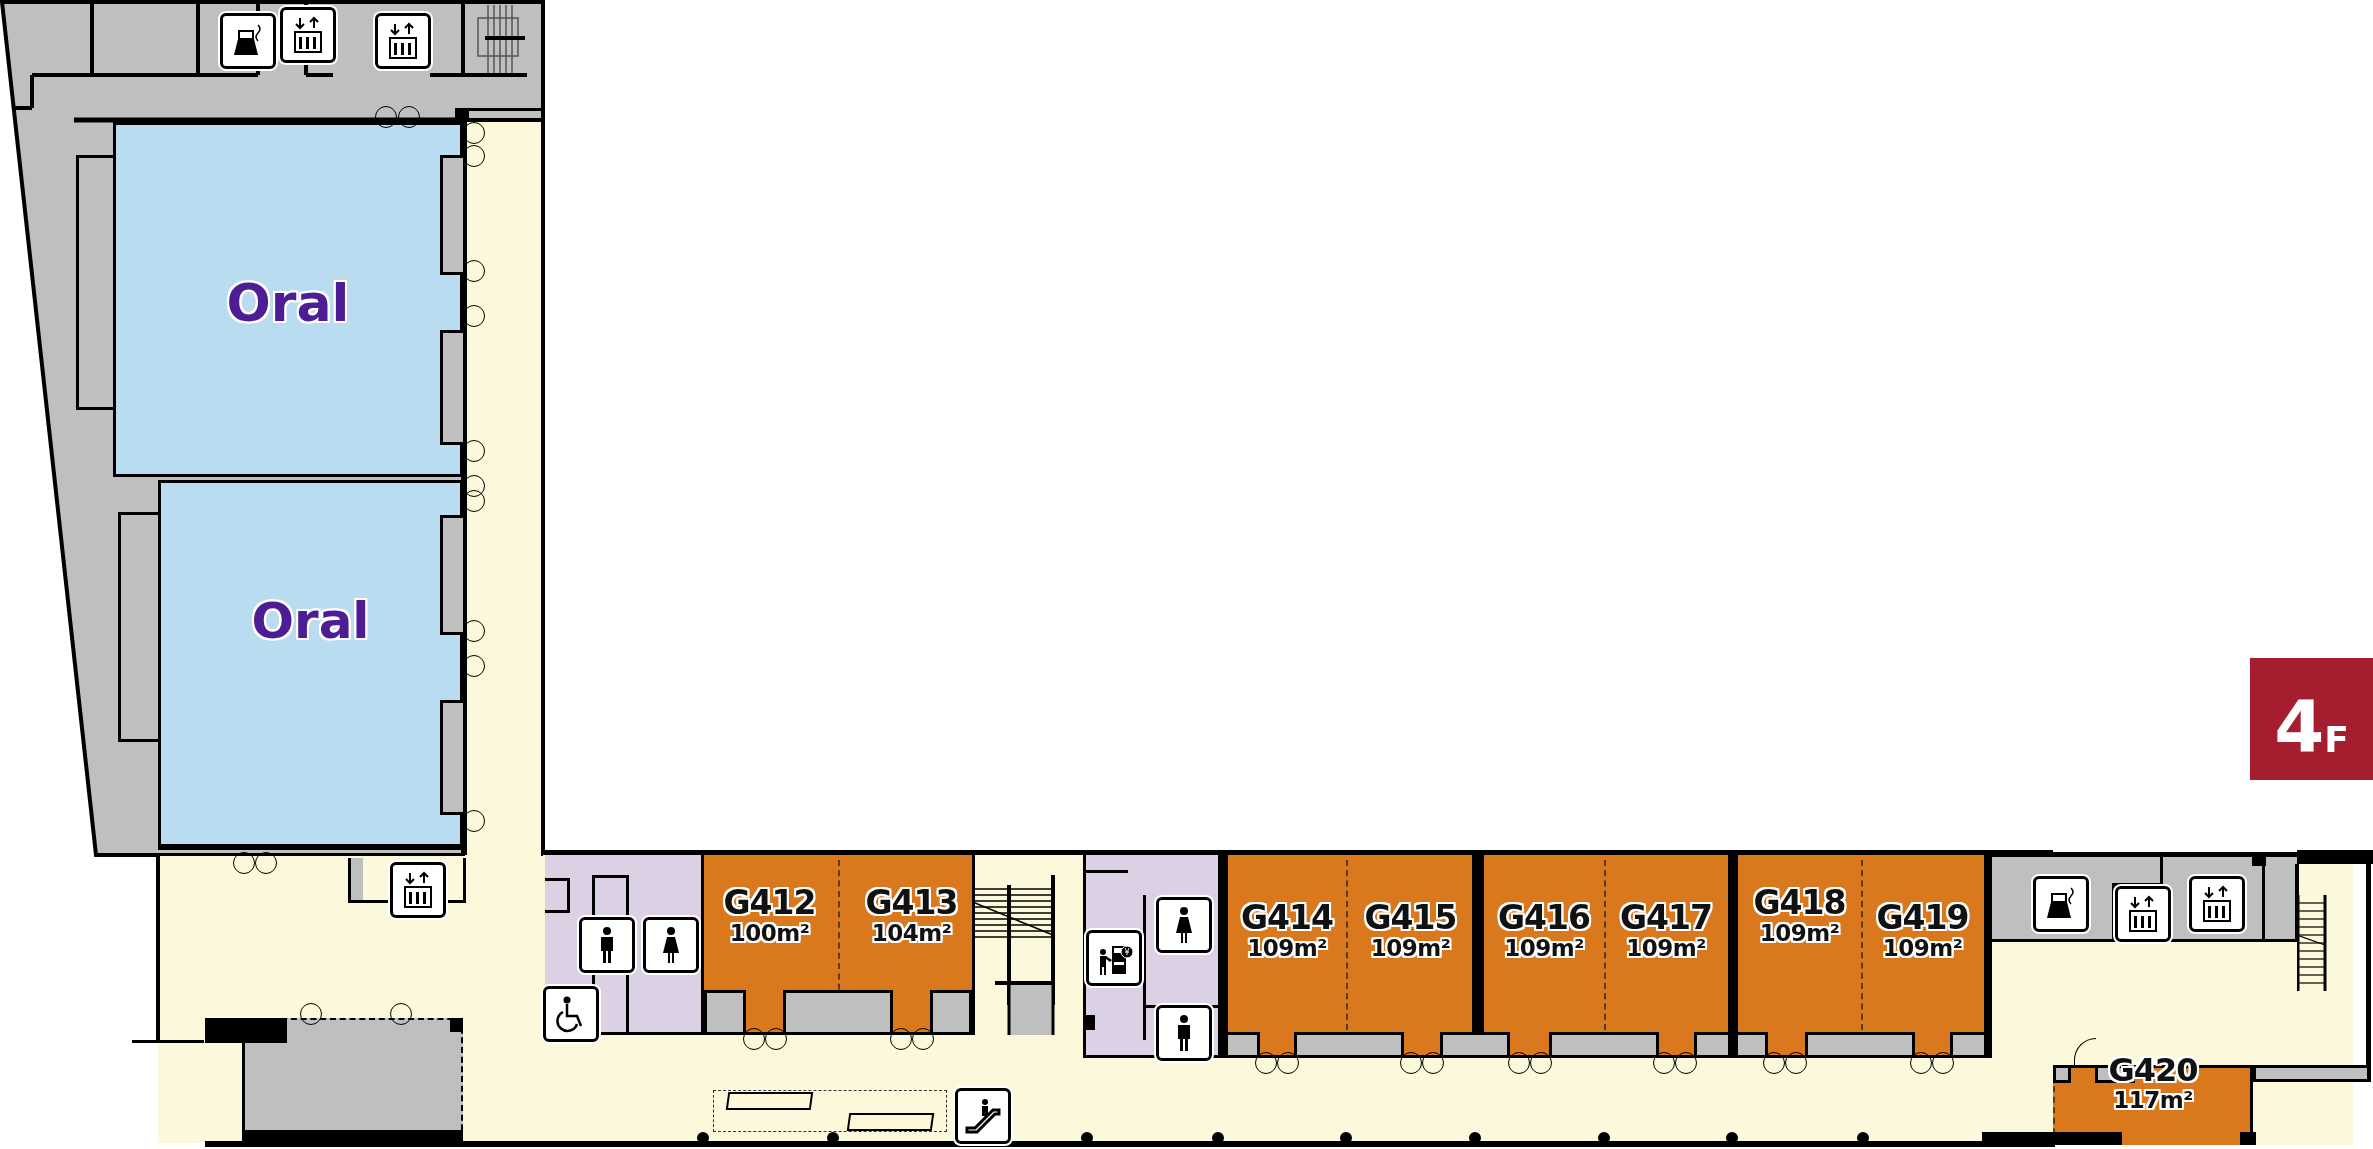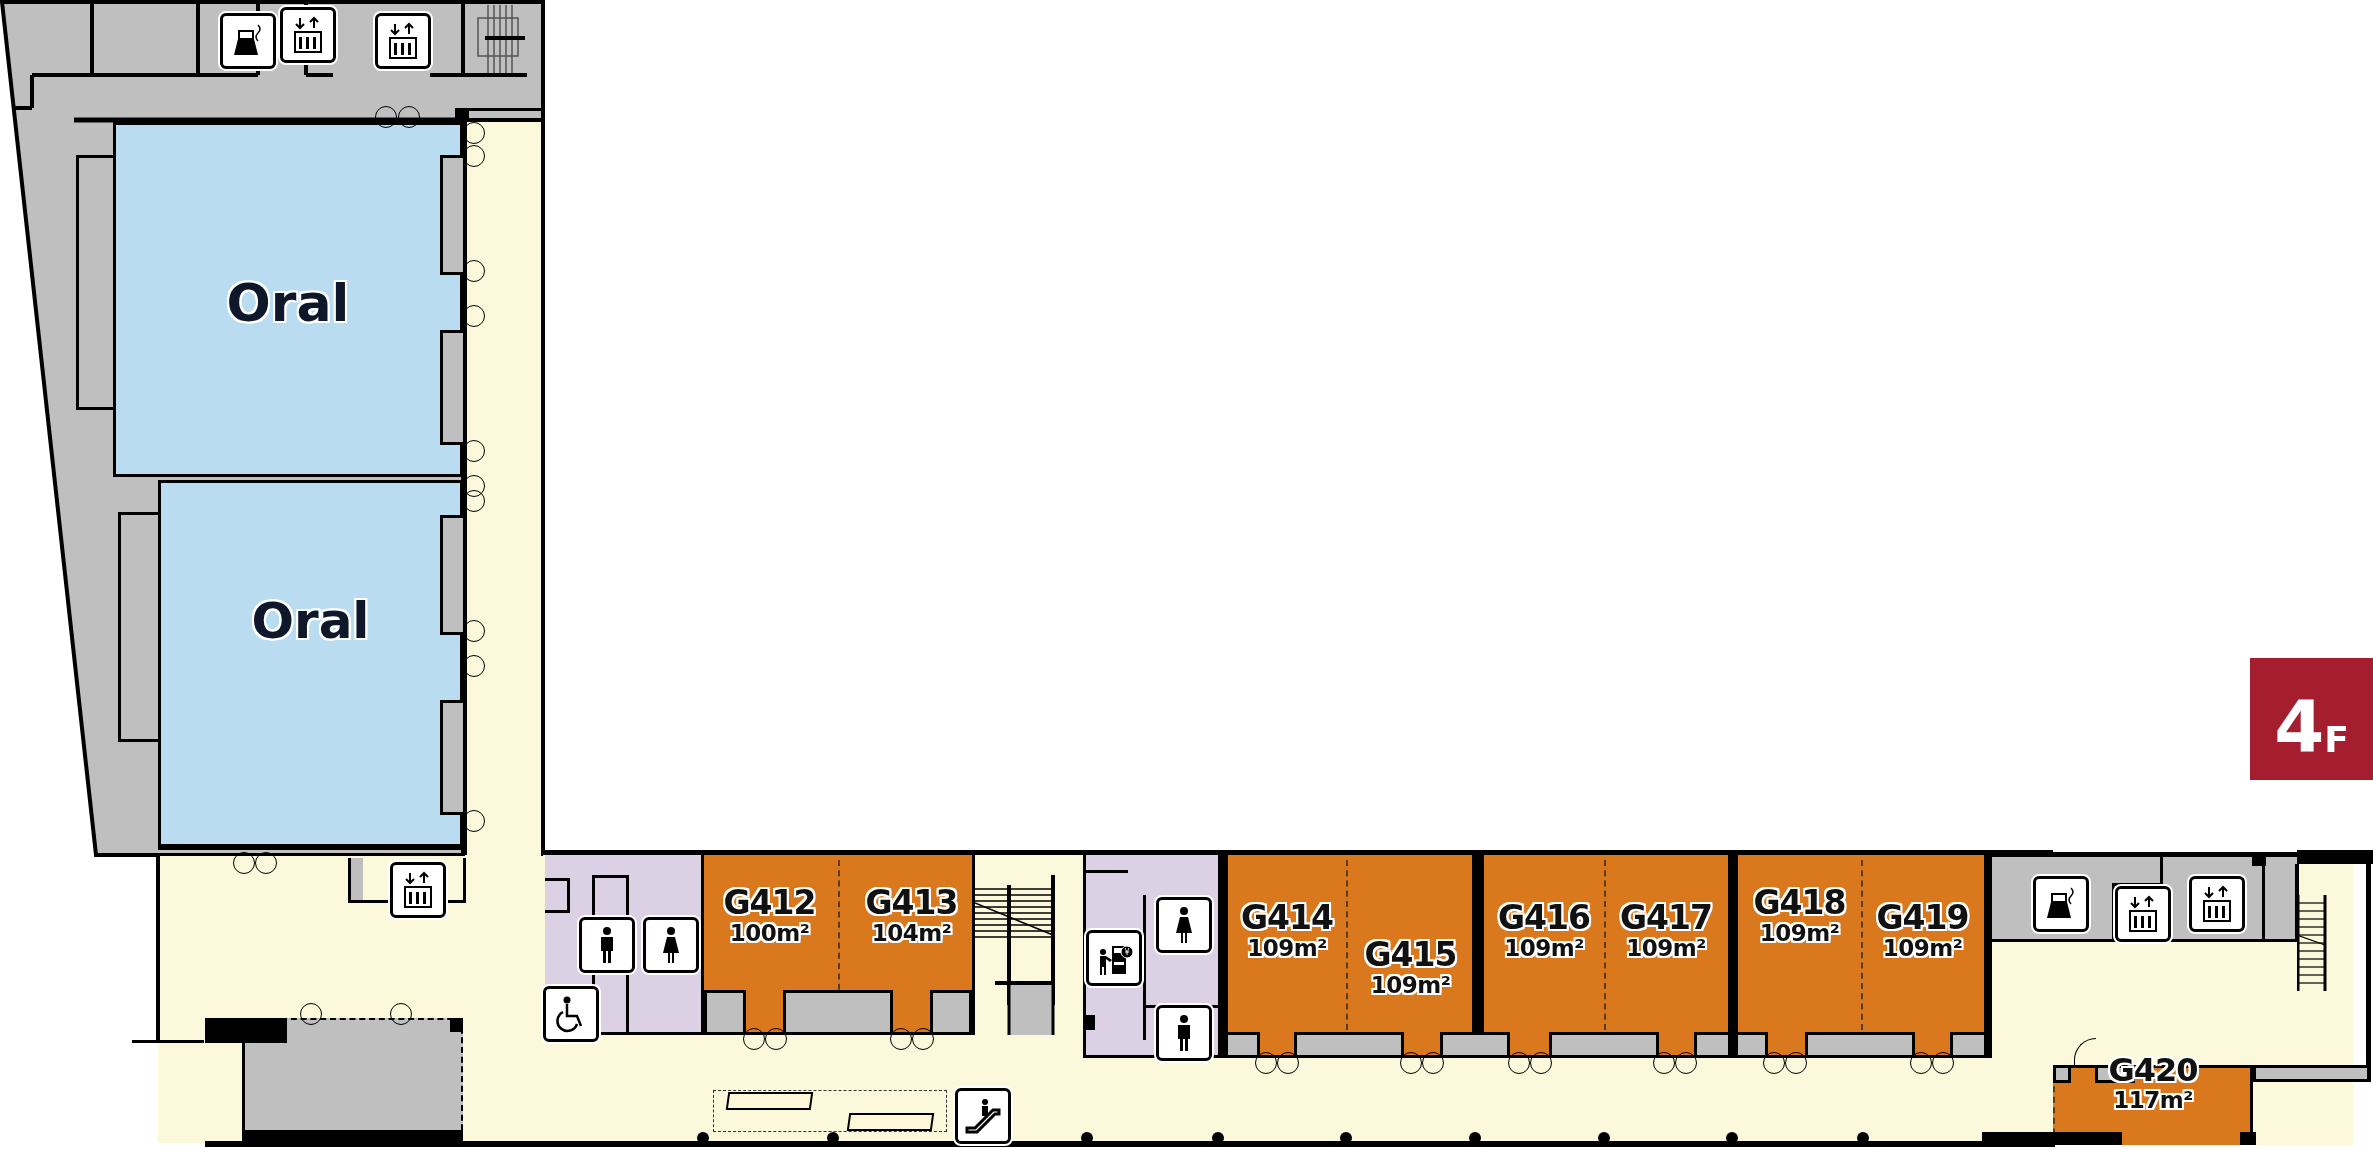--- a/index.html
+++ b/index.html
@@ -4,21 +4,21 @@
 <style>
   html, body { margin:0; padding:0; background:#ffffff; }
   body { width:2373px; height:1149px; position:relative; overflow:hidden; font-family:"DejaVu Sans", sans-serif; }
   .abs { position:absolute; box-sizing:border-box; }
   .gray { background:#bfbfbf; }
   .blue { background:#b9dcf1; }
   .cream { background:#fcf8db; }
   .lav { background:#dcd0e5; }
   .org { background:#d9781c; }
   .wall { background:#000; }
-  .room-label { position:absolute; font-weight:bold; color:#0f172a; text-align:center;
+  .room-label { position:absolute; font-weight:bold; color:#4c1d95; text-align:center;
     text-shadow: 2px 0 #fff, -2px 0 #fff, 0 2px #fff, 0 -2px #fff, 2px 2px #fff, -2px -2px #fff, 2px -2px #fff, -2px 2px #fff; }
   .g-label { position:absolute; font-weight:bold; color:#111; text-align:center; line-height:1.1;
     text-shadow: 2px 0 #fff, -2px 0 #fff, 0 2px #fff, 0 -2px #fff, 2px 2px #fff, -2px -2px #fff, 2px -2px #fff, -2px 2px #fff; }
   .g-label .code { display:block; font-size:33px; letter-spacing:-1px; }
   .g-label .area { display:block; font-size:23px; letter-spacing:-0.5px; }
   .icon { position:absolute; width:50px; height:50px; background:#fff; border:3px solid #000; border-radius:6px;
     box-shadow:0 0 0 2px #fff; display:flex; align-items:center; justify-content:center; }
   .icon svg { width:40px; height:40px; }
   .dash-v { position:absolute; width:0; border-left:2px dashed #5a3a10; }
   .door { position:absolute; width:22px; height:22px; border:1.5px solid #000; border-radius:50%; box-sizing:border-box; }
@@ -257,21 +257,21 @@
 <div class="abs gray" style="left:1694px;top:1032px;width:34px;height:25px;border:3px solid #000;border-bottom:none;border-right:none;"></div>
 <div class="abs gray" style="left:1738px;top:1032px;width:30px;height:25px;border:3px solid #000;border-left:none;border-bottom:none;"></div>
 <div class="abs gray" style="left:1805px;top:1032px;width:110px;height:25px;border:3px solid #000;border-bottom:none;"></div>
 <div class="abs gray" style="left:1950px;top:1032px;width:34px;height:25px;border:3px solid #000;border-bottom:none;border-right:none;"></div>
 <div class="abs wall" style="left:1218px;top:1055px;width:774px;height:3px;"></div>
 
 <div class="g-label" style="left:1228px;top:900px;width:118px;">
   <span class="code">G414</span>
   <span class="area">109m²</span>
 </div>
-<div class="g-label" style="left:1346px;top:900px;width:129px;margin-top:37px;">
+<div class="g-label" style="left:1346px;top:900px;width:129px;">
   <span class="code">G415</span>
   <span class="area">109m²</span>
 </div>
 <div class="g-label" style="left:1484px;top:900px;width:120px;">
   <span class="code">G416</span>
   <span class="area">109m²</span>
 </div>
 <div class="g-label" style="left:1604px;top:900px;width:124px;">
   <span class="code">G417</span>
   <span class="area">109m²</span>

